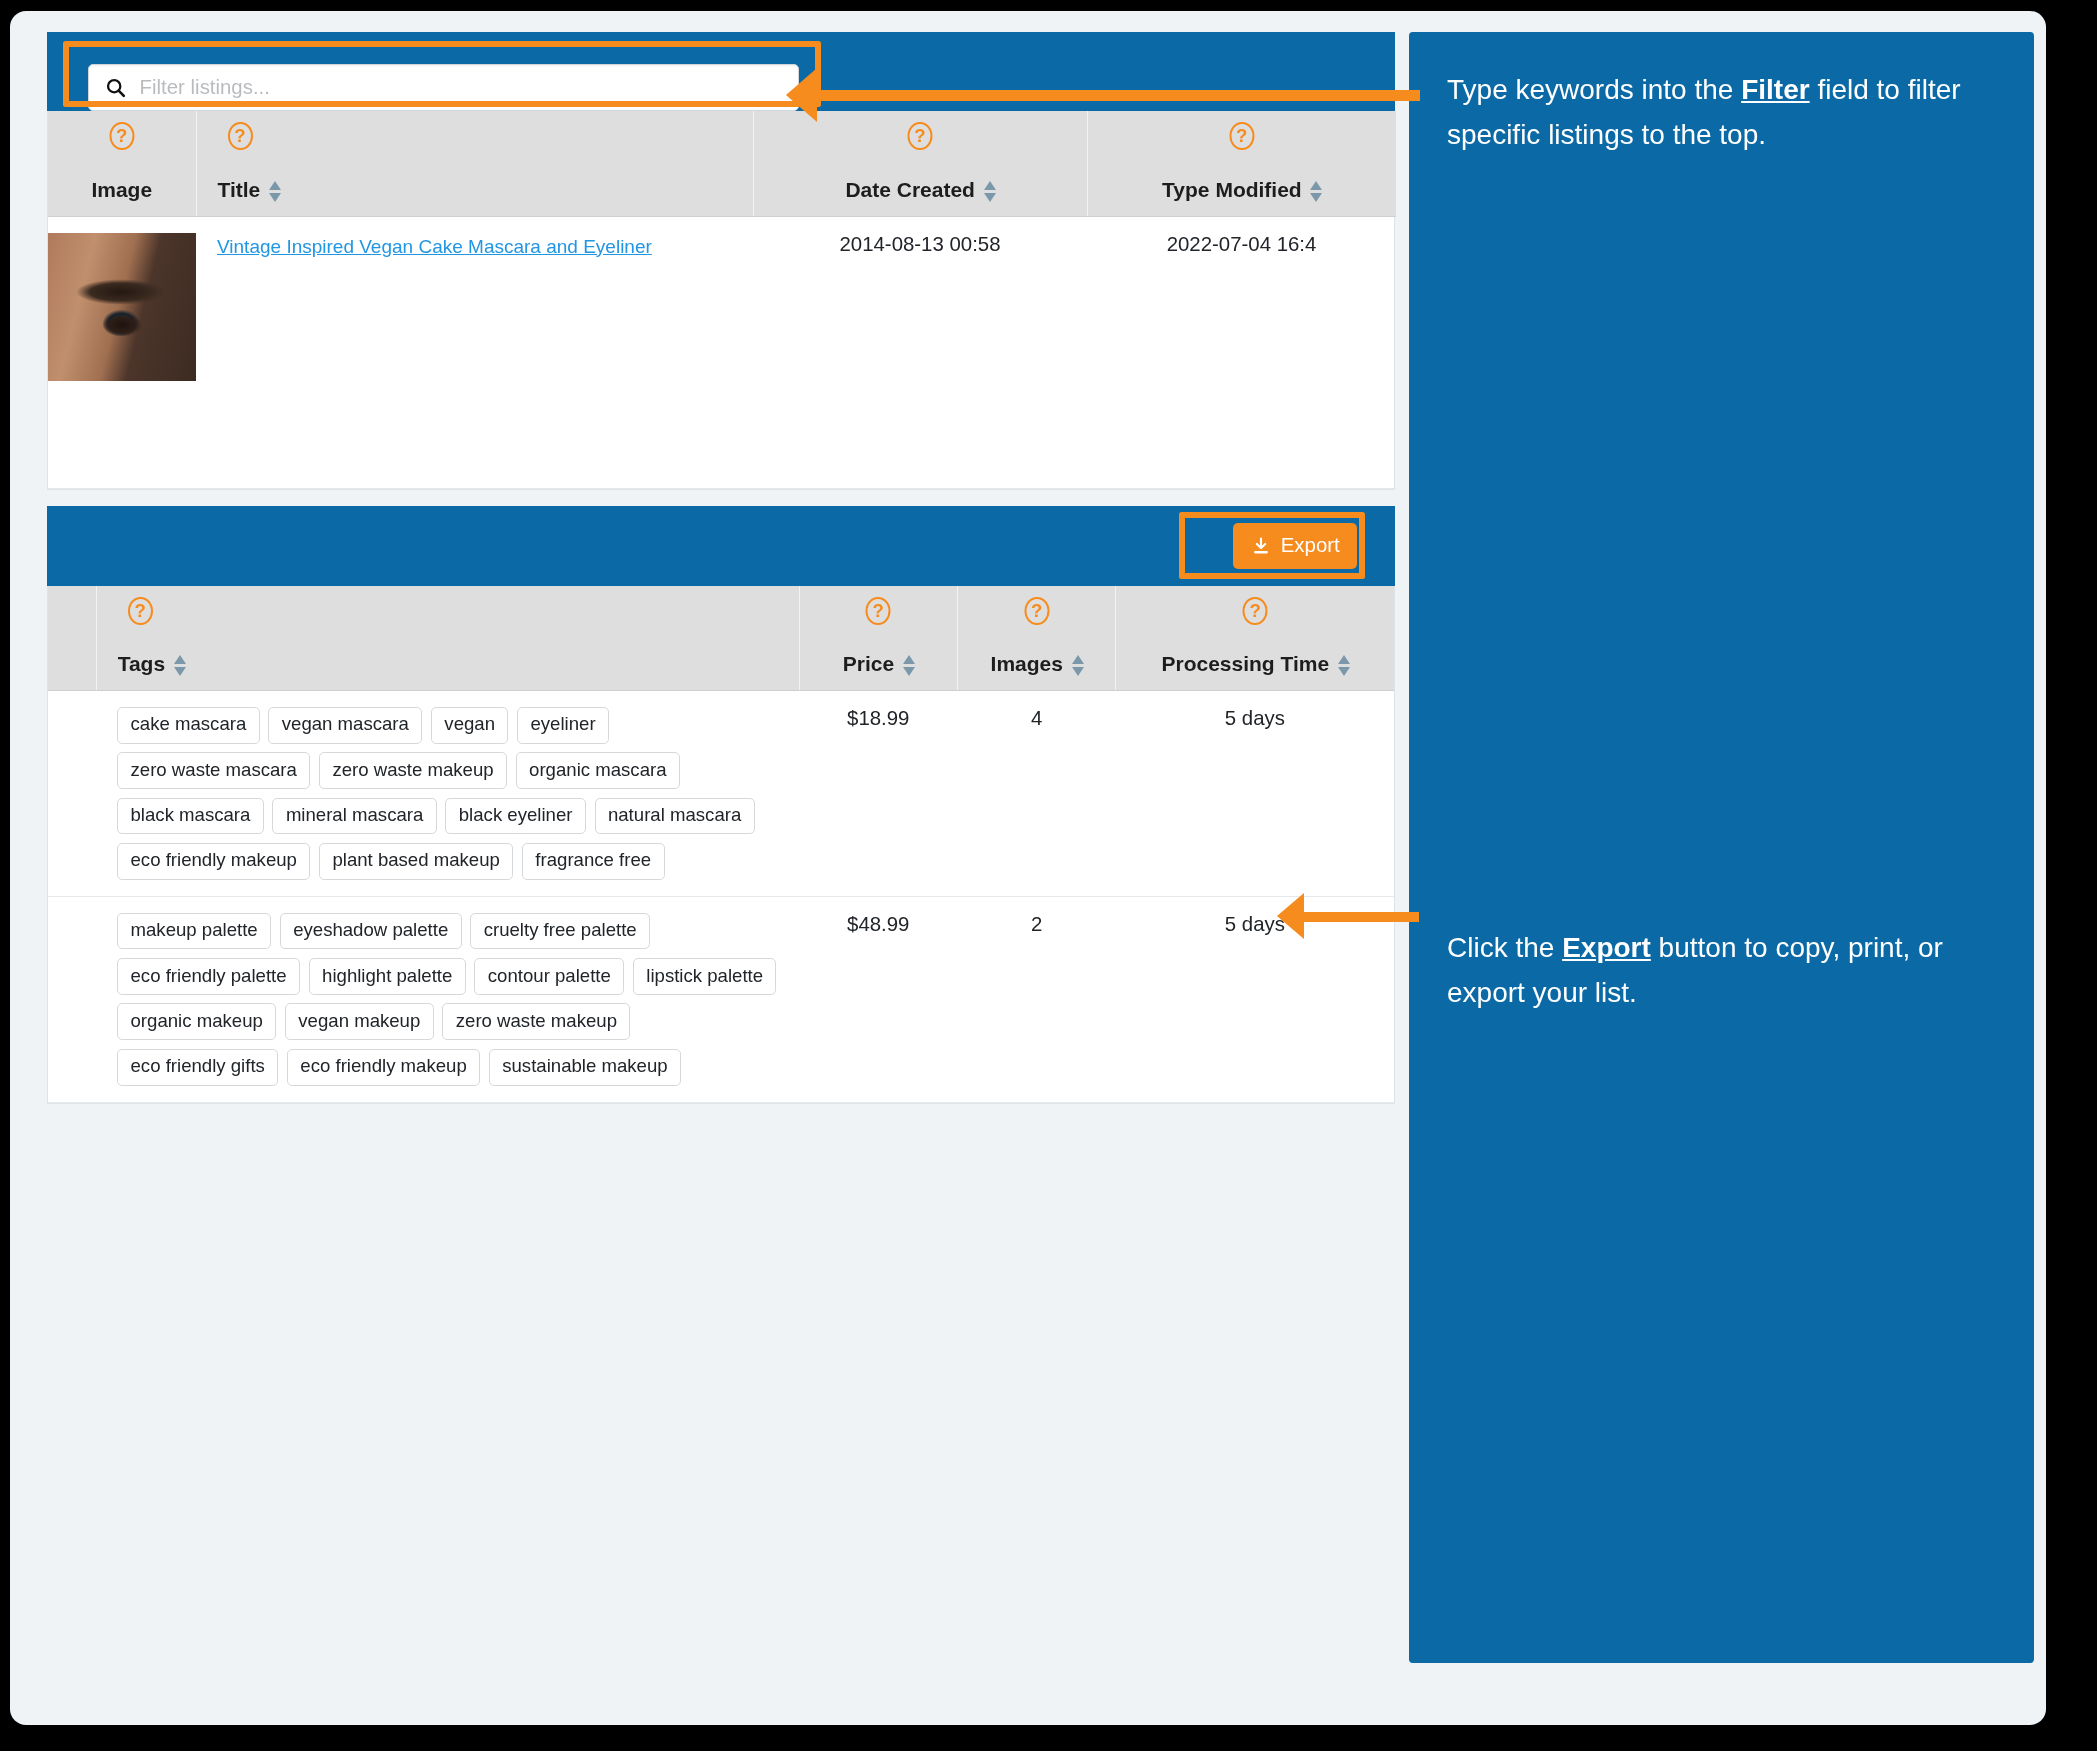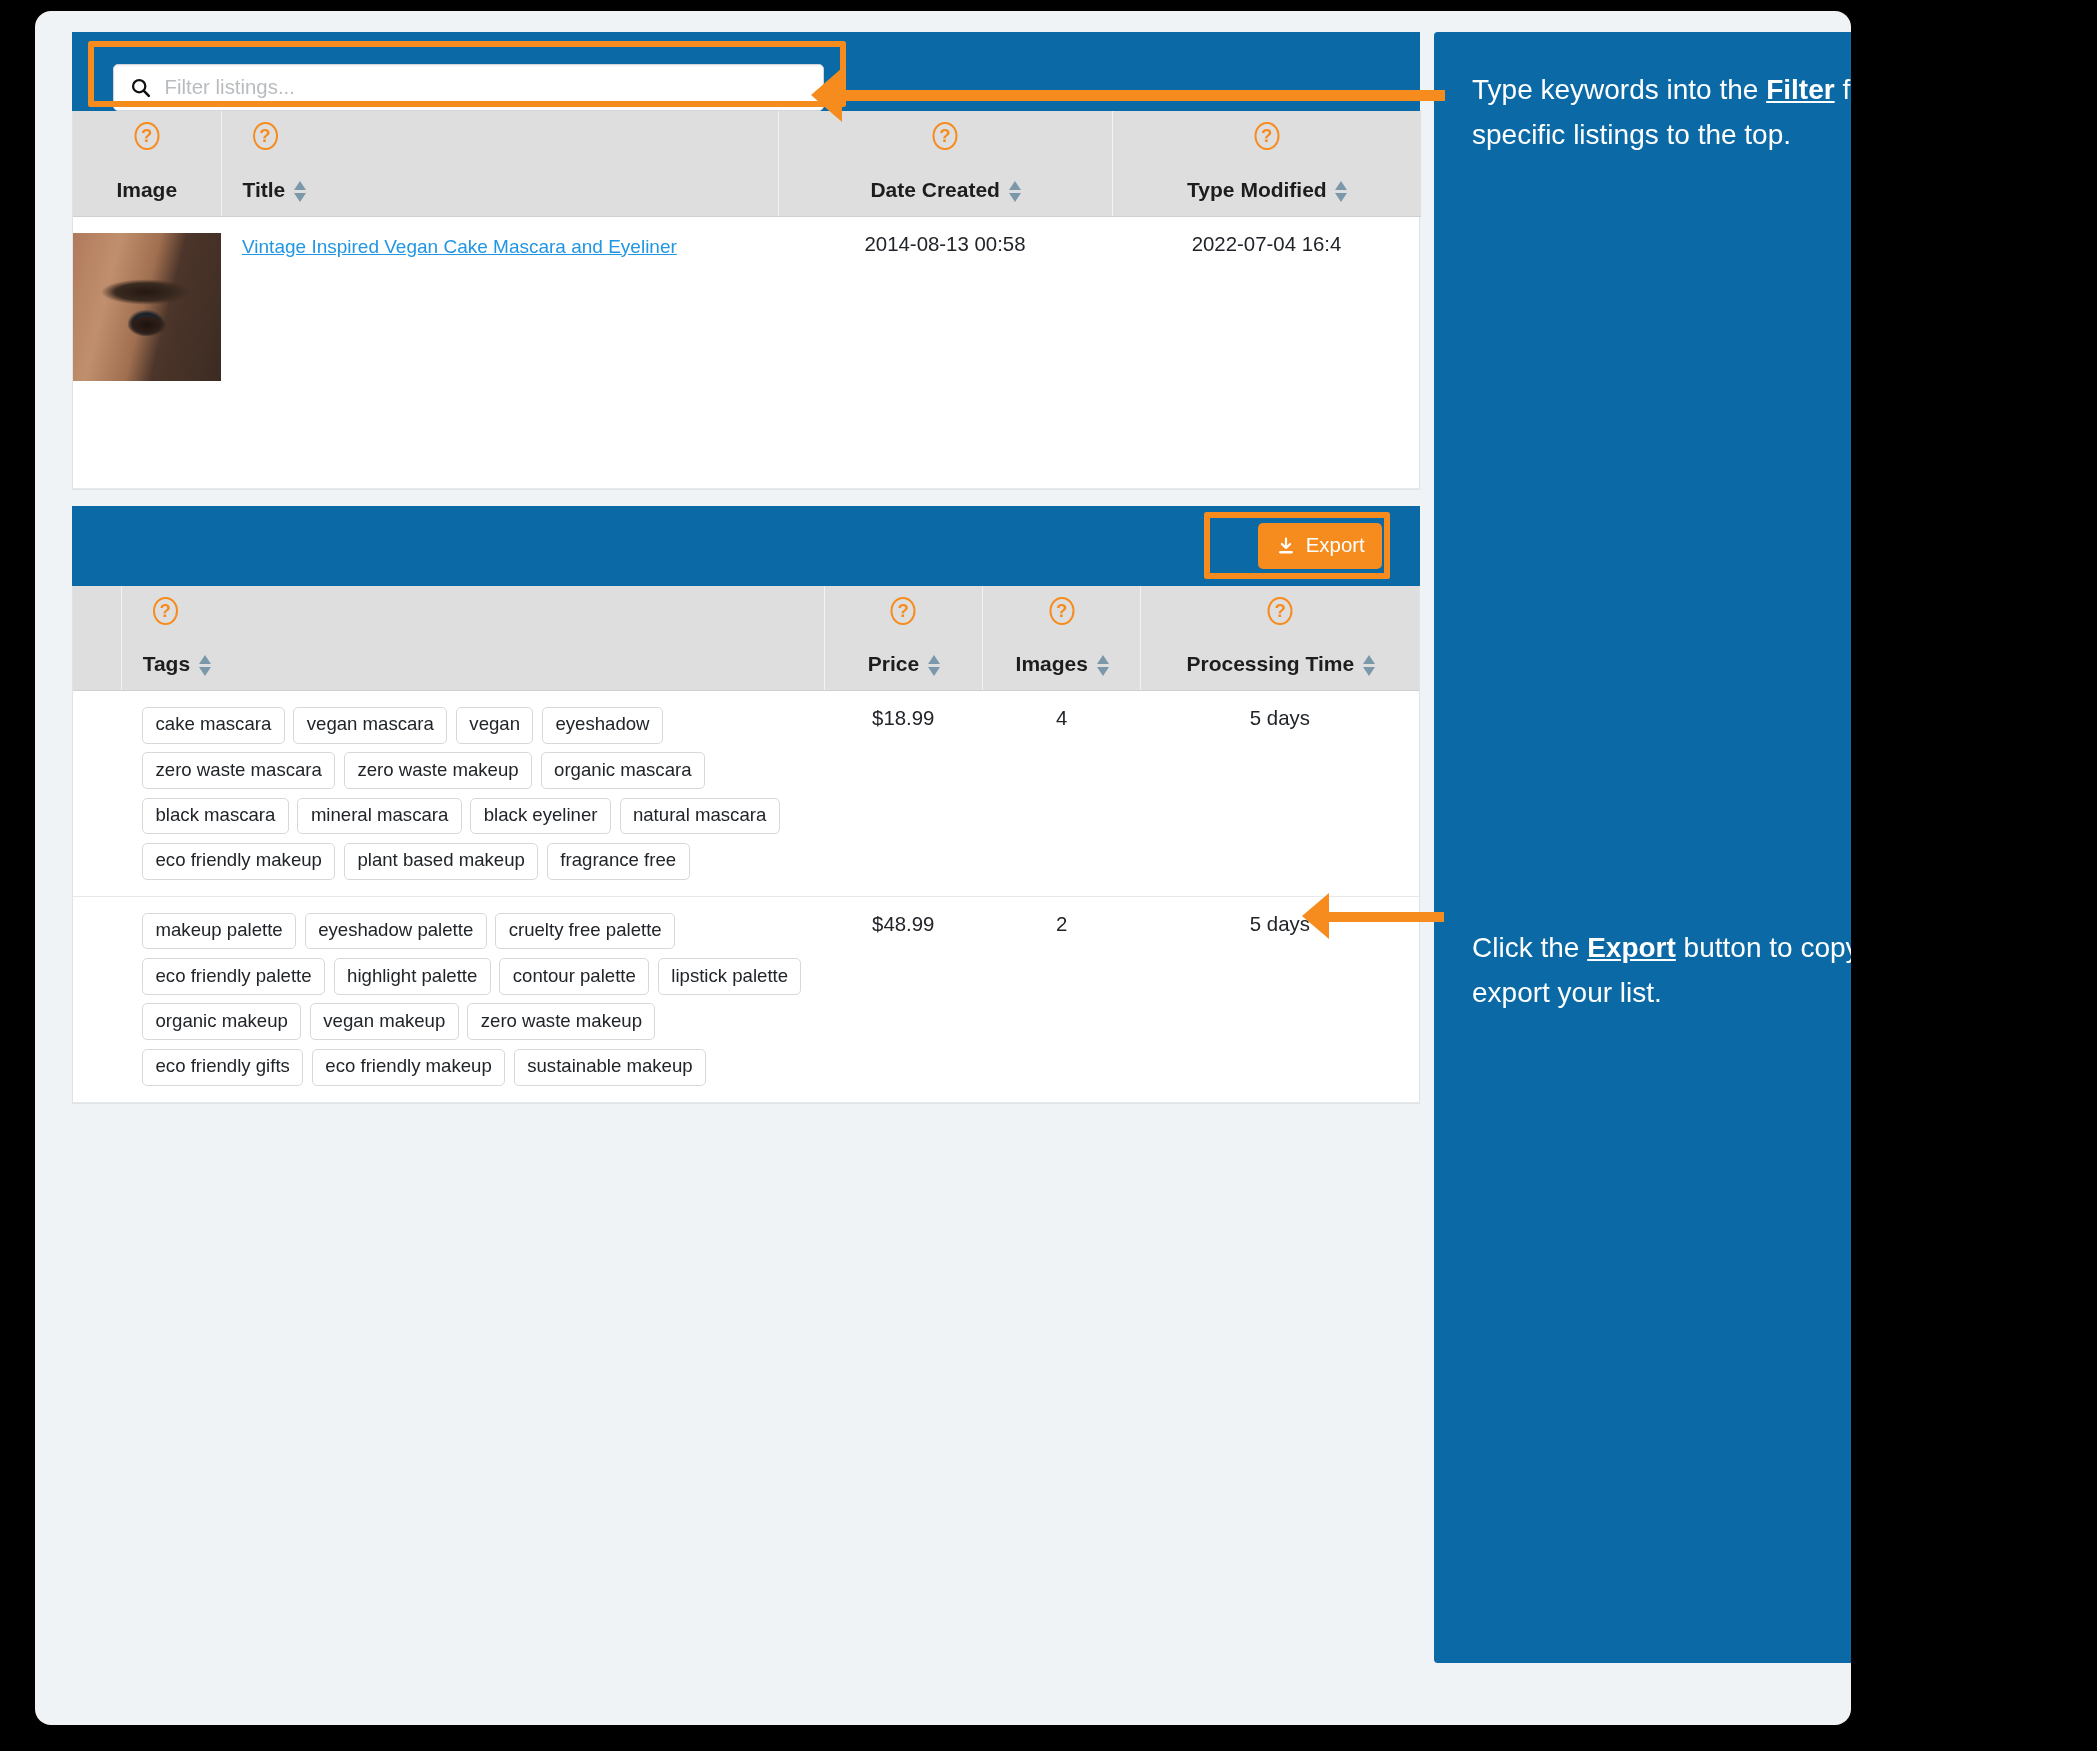--- a/index.html
+++ b/index.html
@@ -4,22 +4,22 @@
 <style>
   * { box-sizing: border-box; margin: 0; padding: 0; }
   html, body {
     width: 2097px; height: 1751px;
     background: #000;
     font-family: "Liberation Sans", sans-serif;
     overflow: hidden;
   }
   .screen {
     position: absolute;
-    left: 35px; top: 11px;
-    width: 1816px; height: 1714px;
+    left: 10px; top: 11px;
+    width: 2036px; height: 1714px;
     background: #eff3f6;
     border-radius: 16px;
     overflow: hidden;
   }
 
   
   .app-col {
     position: absolute;
     left: 37px; top: 21px;
     width: 1348px;
@@ -436,21 +436,21 @@
           </tr>
         </thead>
         <tbody>
           <tr>
             <td></td>
             <td style="padding-left:21px">
               <div class="tags-wrap">
                   <span class="tag">cake mascara</span>
                   <span class="tag">vegan mascara</span>
                   <span class="tag">vegan</span>
-                  <span class="tag">eyeshadow</span>
+                  <span class="tag">eyeliner</span>
                   <span class="tag">zero waste mascara</span>
                   <span class="tag">zero waste makeup</span>
                   <span class="tag">organic mascara</span>
                   <span class="tag">black mascara</span>
                   <span class="tag">mineral mascara</span>
                   <span class="tag">black eyeliner</span>
                   <span class="tag">natural mascara</span>
                   <span class="tag">eco friendly makeup</span>
                   <span class="tag">plant based makeup</span>
                   <span class="tag">fragrance free</span>

